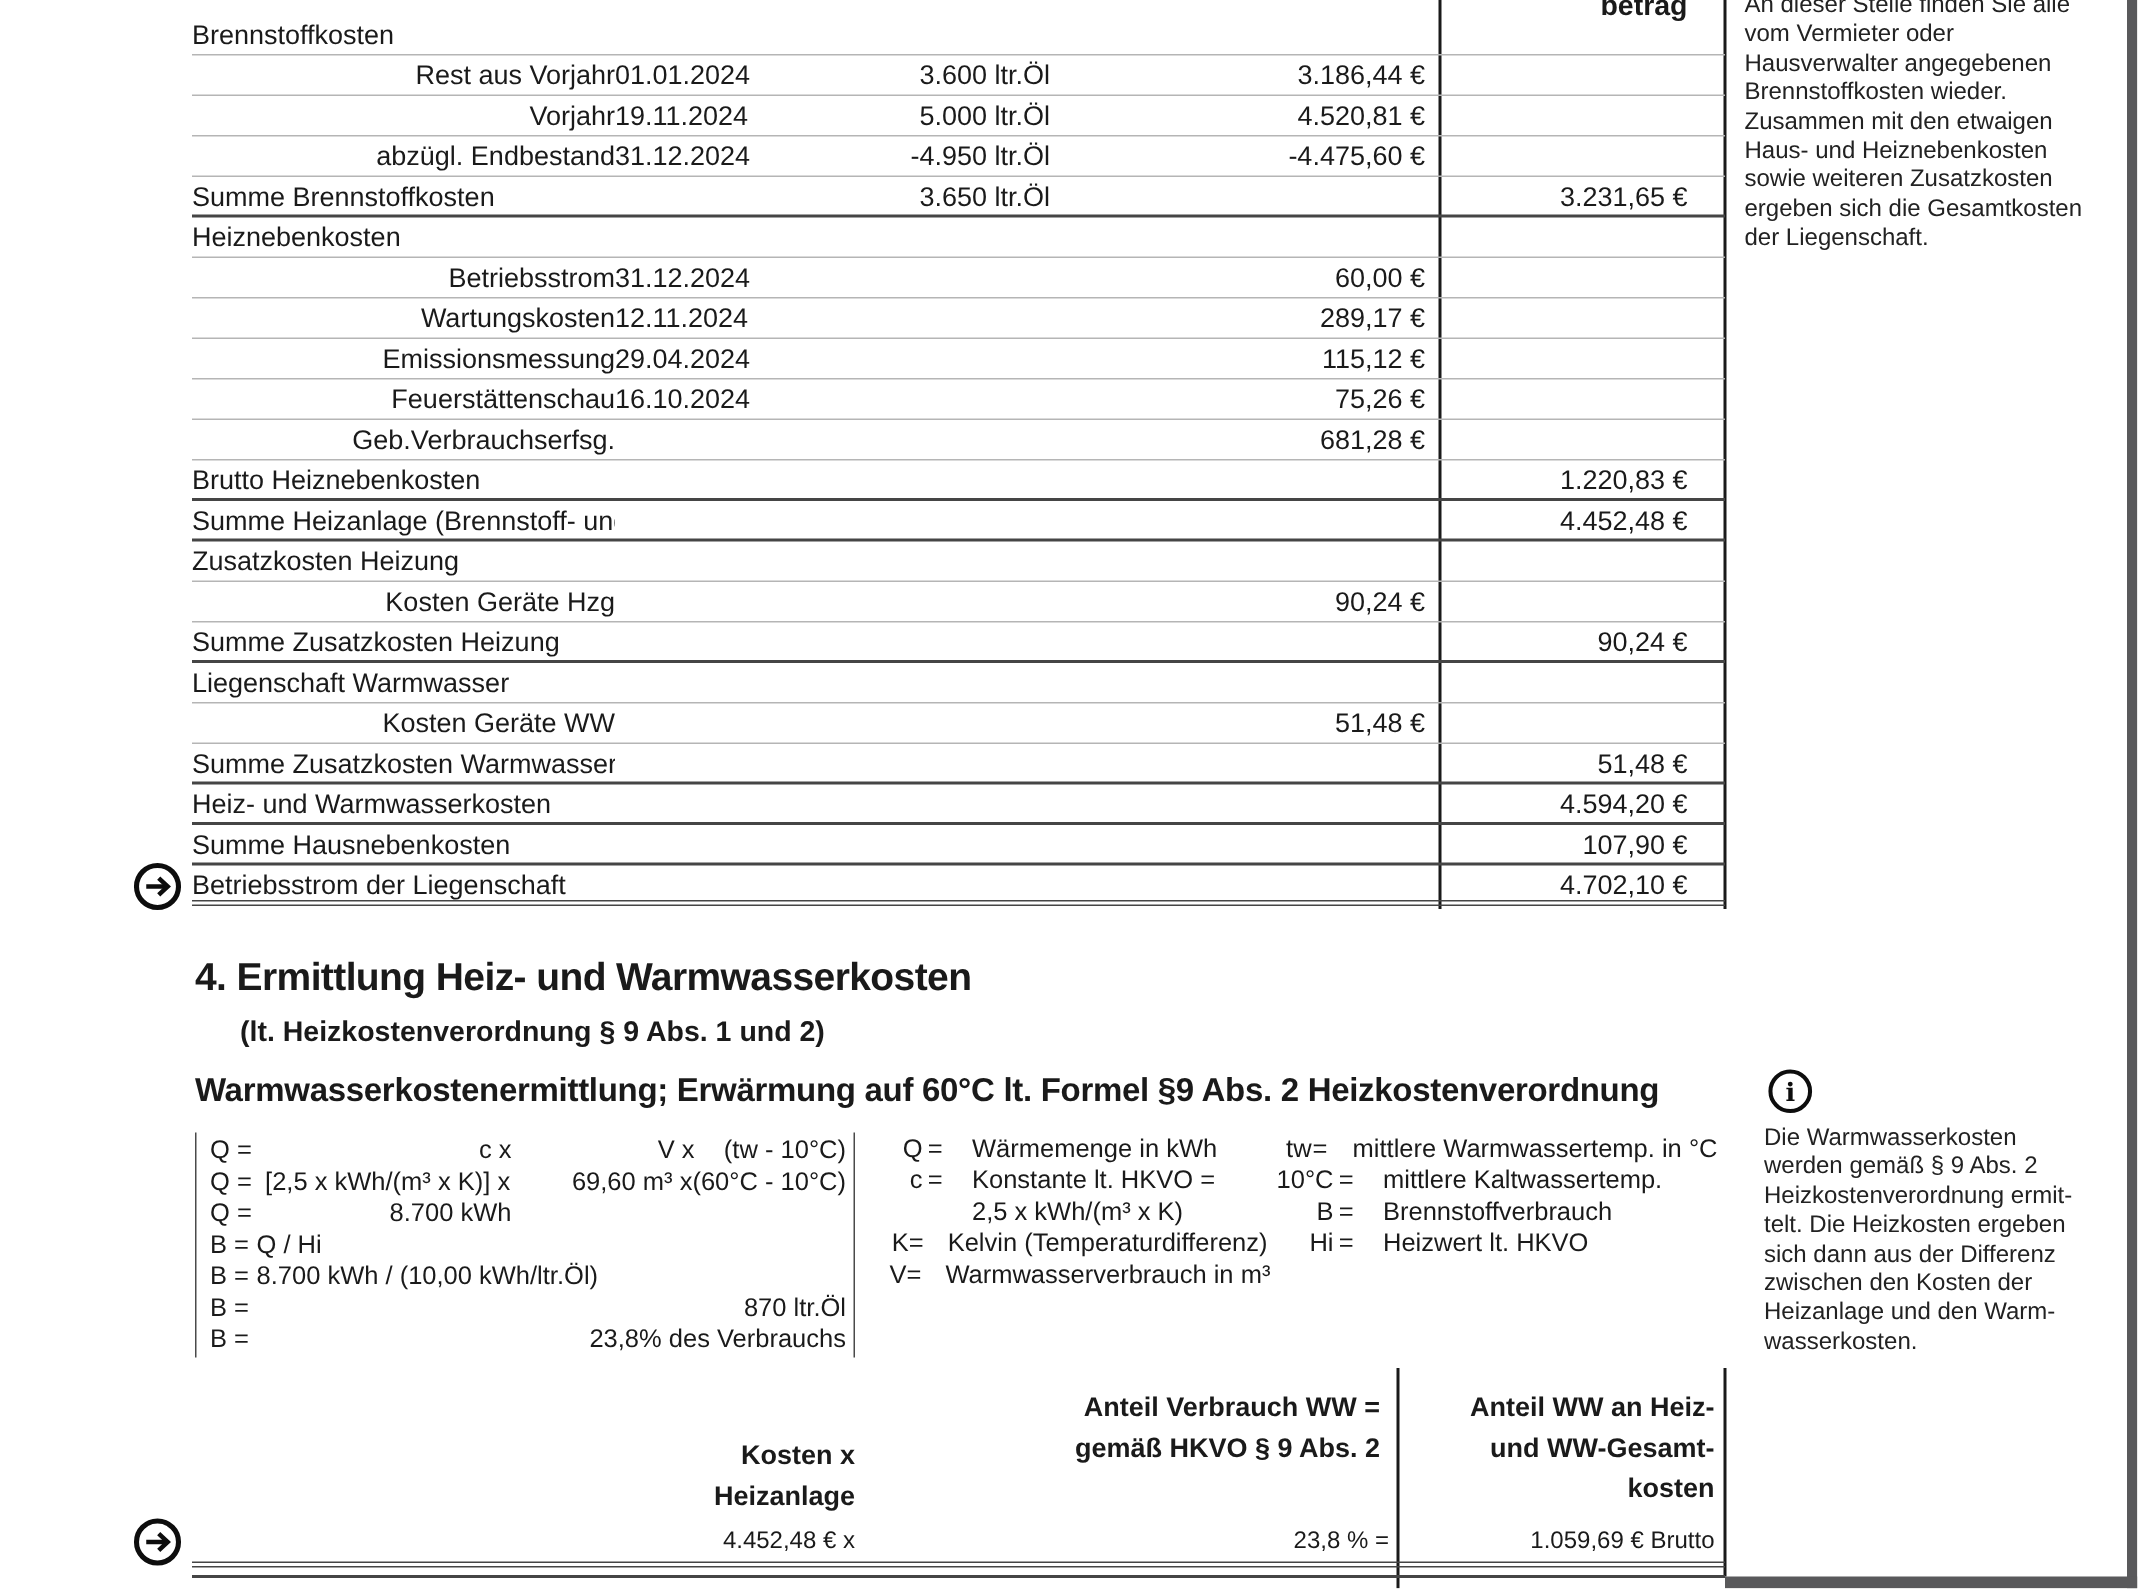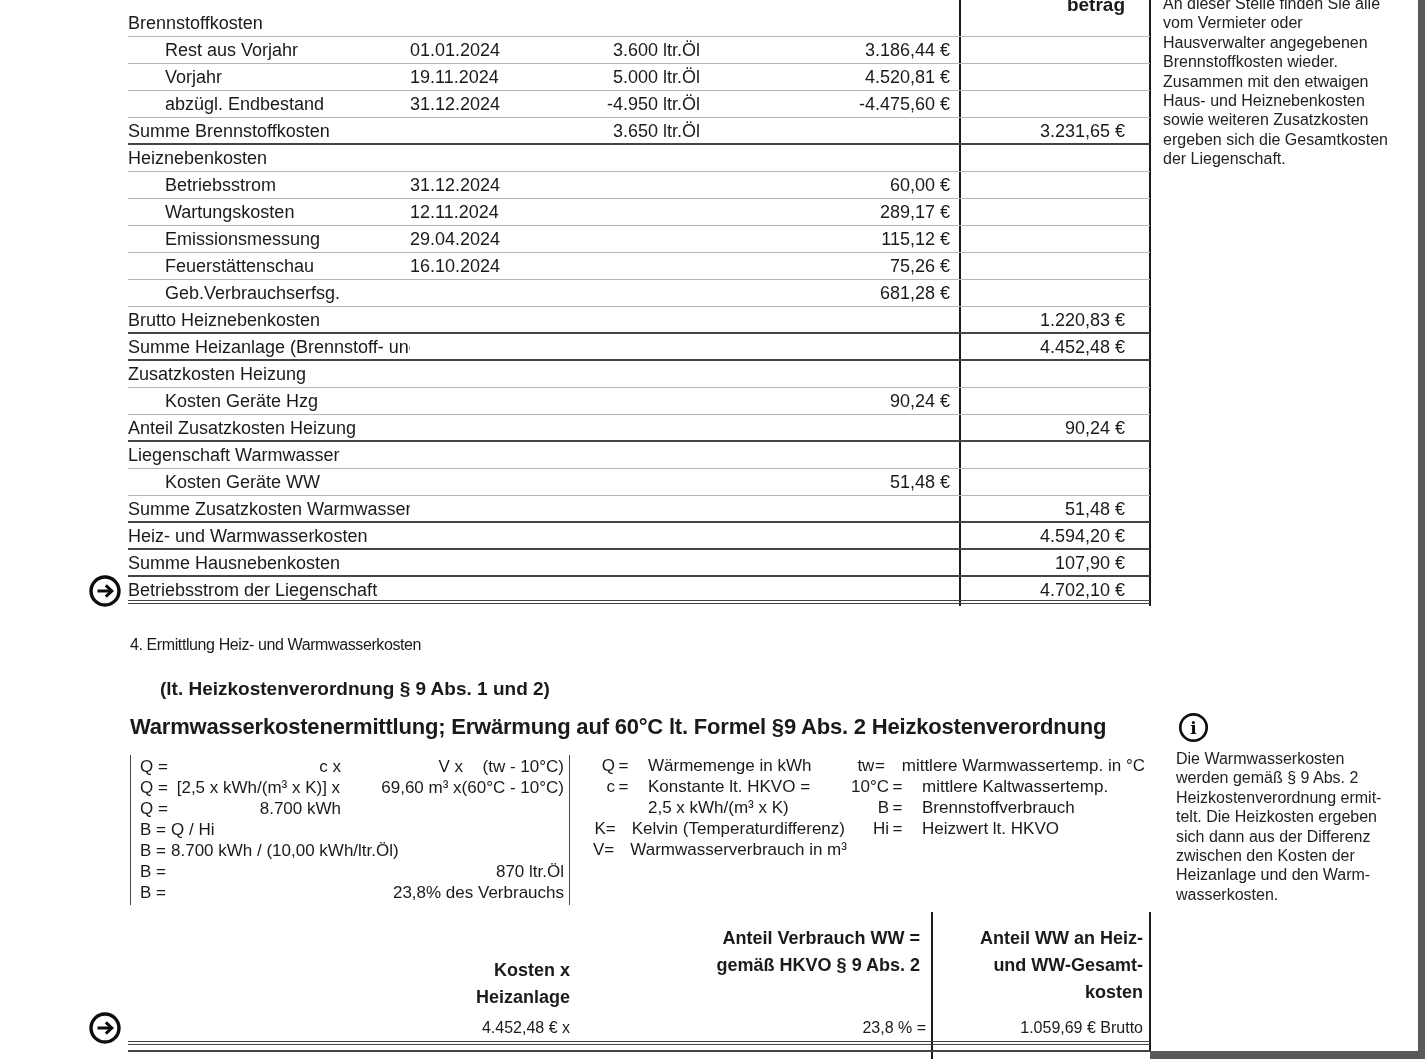--- a/index.html
+++ b/index.html
@@ -24,30 +24,30 @@
   .vline{width:2px;background:#1a1a1a;}
   #vlineA{left:959px;top:0;height:606px;}
   #vlineB{left:1149px;top:0;height:606px;}
 
   #fuelRows{left:128px;top:10px;width:1022px;}
   .trow{display:flex;height:27px;line-height:26px;font-size:18px;border-bottom:1px solid var(--lineL);}
   .trow.sum{border-bottom:2px solid var(--lineD);}
   .trow.total{border-bottom:4px double var(--lineD);}
   .c{overflow:hidden;white-space:nowrap;}
   .c.label{width:282px;}
-  .c.label.ind{padding-left:37px;}
+  .c.label.ind{padding-left:37px;text-align:right;}
   .c.date{width:100px;}
   .c.qty{width:190px;text-align:right;}
   .c.amt{width:250px;text-align:right;}
   .c.tot{flex:1;text-align:right;padding-right:25px;}
 
   .arrow{width:32px;height:32px;}
 
   
-  #h4title{left:130px;top:636px;font-size:16px;font-weight:normal;letter-spacing:-0.4px;}
+  #h4title{left:130px;top:636px;font-size:26px;font-weight:bold;letter-spacing:-0.4px;}
   #h4sub{left:160px;top:678px;font-size:19px;font-weight:bold;}
   #fheading{left:130px;top:714px;font-size:22px;font-weight:bold;letter-spacing:-0.2px;}
 
   
   #formulaBlock{left:130px;top:755px;width:440px;height:150px;
     border-left:1px solid #4a4a4a;border-right:1px solid #4a4a4a;padding-top:1px;}
   .frow{display:flex;height:21px;line-height:21px;font-size:17px;white-space:nowrap;}
   .frow .sym{width:40px;padding-left:9px;}
   .frow .fc1{width:170px;text-align:right;}
   .frow .fc2{width:122px;text-align:right;}
@@ -204,21 +204,21 @@
         <div class="c tot"></div>
       </div>
       <div class="trow item">
         <div class="c label ind">Kosten Geräte Hzg</div>
         <div class="c date"></div>
         <div class="c qty"></div>
         <div class="c amt">90,24 €</div>
         <div class="c tot"></div>
       </div>
       <div class="trow sum">
-        <div class="c label">Anteil Zusatzkosten Heizung</div>
+        <div class="c label">Summe Zusatzkosten Heizung</div>
         <div class="c date"></div>
         <div class="c qty"></div>
         <div class="c amt"></div>
         <div class="c tot">90,24 €</div>
       </div>
       <div class="trow item">
         <div class="c label">Liegenschaft Warmwasser</div>
         <div class="c date"></div>
         <div class="c qty"></div>
         <div class="c amt"></div>

